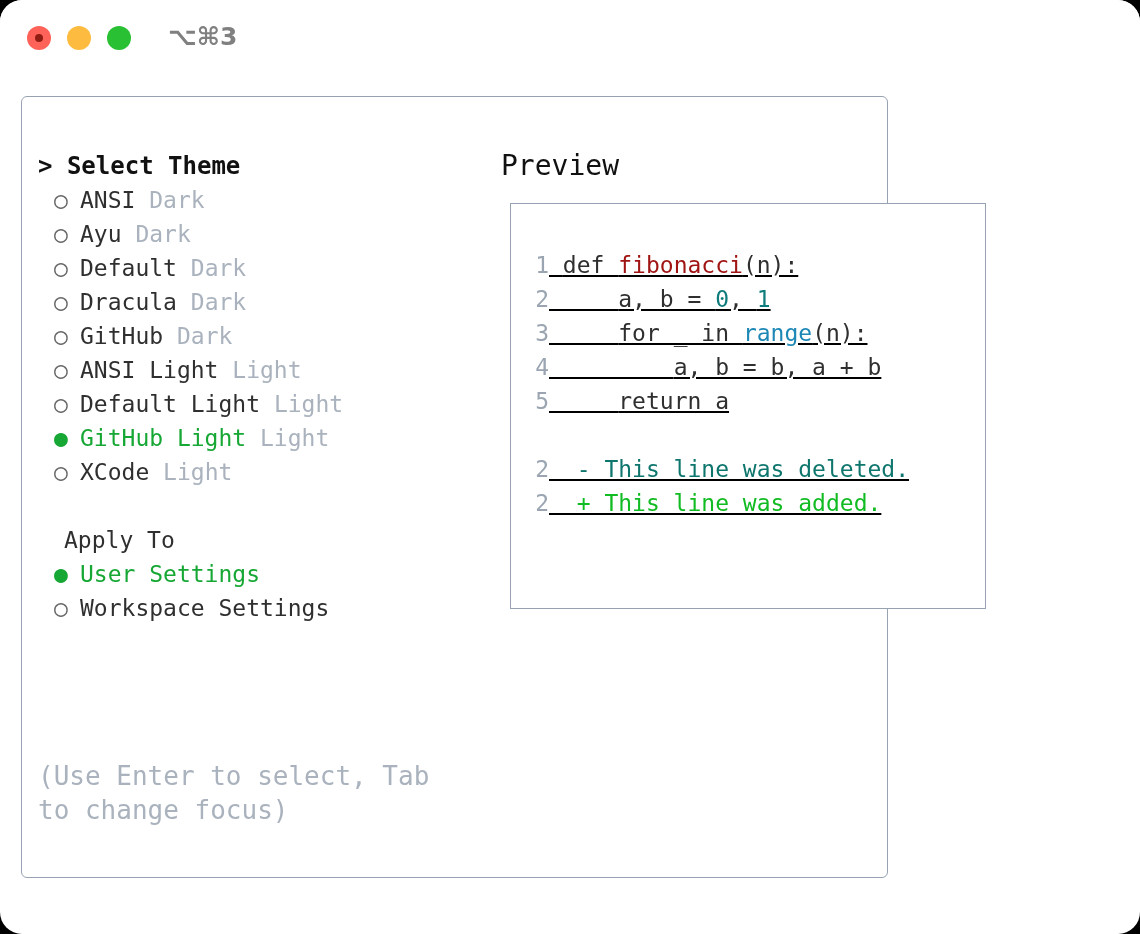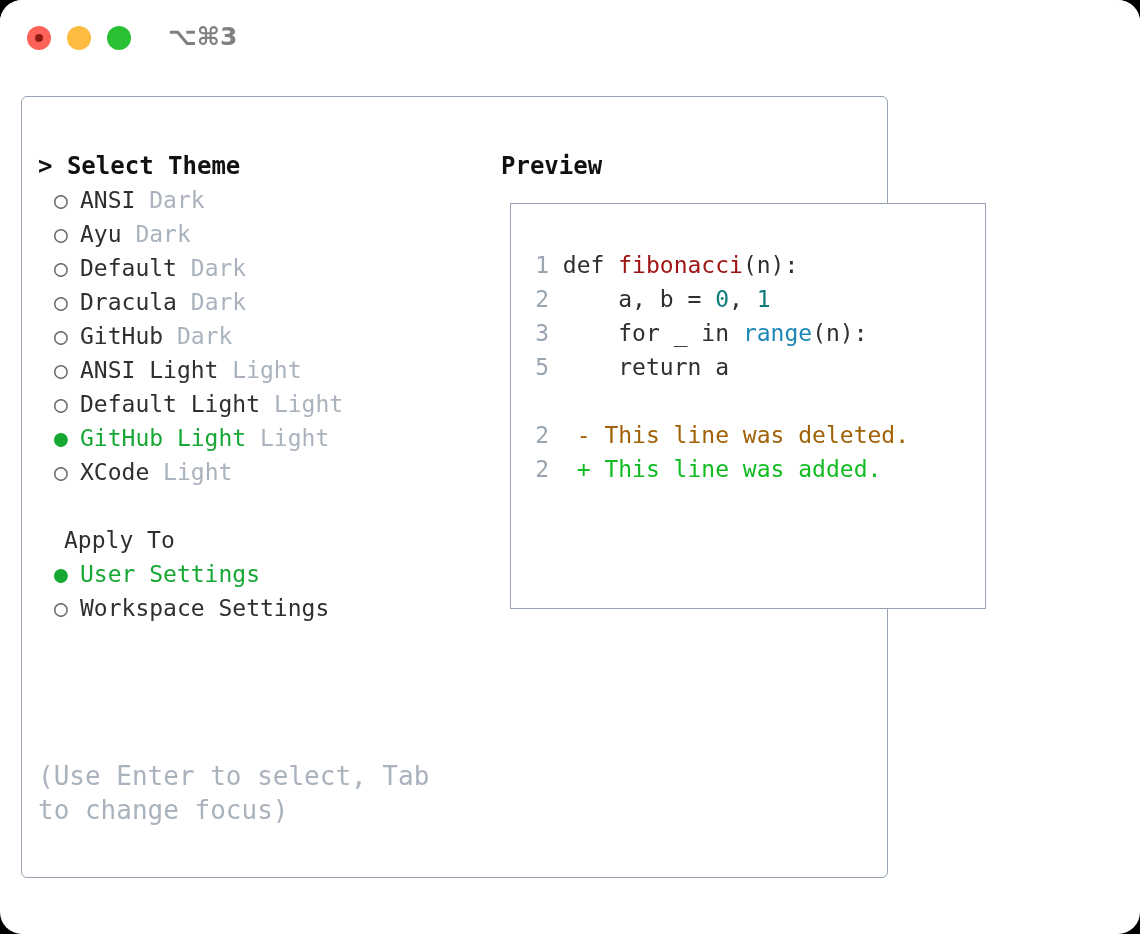--- a/index.html
+++ b/index.html
@@ -126,59 +126,60 @@
     font-size: 26px;
     line-height: 34px;
     color: #a9b2bd;
   }
 
   
   #preview-title {
     position: absolute;
     left: 479px;
     top: 52px;
-    font-size: 24px;
-    font-weight: bold;
+    font-size: 28px;
+    font-weight: normal;
     color: #111111;
     line-height: 34px;
   }
   #preview-box {
     position: absolute;
     left: 488px;
     top: 106px;
     width: 476px;
     height: 406px;
     border: 1.5px solid #97a3b2;
     background: #ffffff;
     box-sizing: border-box;
   }
   #code-area {
     position: absolute;
     left: 14px;
     top: 44px;
     width: 450px;
+    text-decoration: underline;
   }
   .code-line {
     height: 34px;
     line-height: 34px;
     font-size: 23px;
     white-space: pre;
     color: #2f2f2f;
   }
   .ln {
     display: inline-block;
     width: 24px;
     text-align: right;
     color: #9aa5b1;
   }
   .fn-name   { color: #a01414; }
   .num-lit   { color: #0e7c7b; }
   .builtin   { color: #1d87b5; }
   .diff-ctx  { color: #6f6f6f; }
-  .diff-del  { color: #a16207; text-align: right; }
+  .diff-del  { color: #0f766e; text-align: right; }
   .diff-add  { color: #11bb22; }
   .blank-line { height: 34px; }
 </style>
 </head>
 <body>
 
 <div id="window">
 
   <div id="titlebar">
     <div class="traffic" id="tl-close">
@@ -214,20 +215,21 @@
 
     <div id="hint">(Use Enter to select, Tab to change focus)</div>
 
     <div id="preview-title">Preview</div>
     <div id="preview-box">
       <div id="code-area">
         <div id="code-lines">
             <div class="code-line"><span class="ln">1</span><span> </span><span>def </span><span class="fn-name">fibonacci</span><span>(n):</span></div>
             <div class="code-line"><span class="ln">2</span><span>     </span><span>a, b = </span><span class="num-lit">0</span><span>, </span><span class="num-lit">1</span></div>
             <div class="code-line"><span class="ln">3</span><span>     </span><span>for _ in </span><span class="builtin">range</span><span>(n):</span></div>
+            <div class="code-line"><span class="ln">4</span><span>         </span><span>a, b = b, a + b</span></div>
             <div class="code-line"><span class="ln">5</span><span>     </span><span>return a</span></div>
           </div>
         <div class="blank-line"></div>
         <div id="diff-lines">
             <div class="code-line"><span class="ln">2</span><span class="diff-del">  - This line was deleted.</span></div>
             <div class="code-line"><span class="ln">2</span><span class="diff-add">  + This line was added.</span></div>
           </div>
       </div>
     </div>
 

